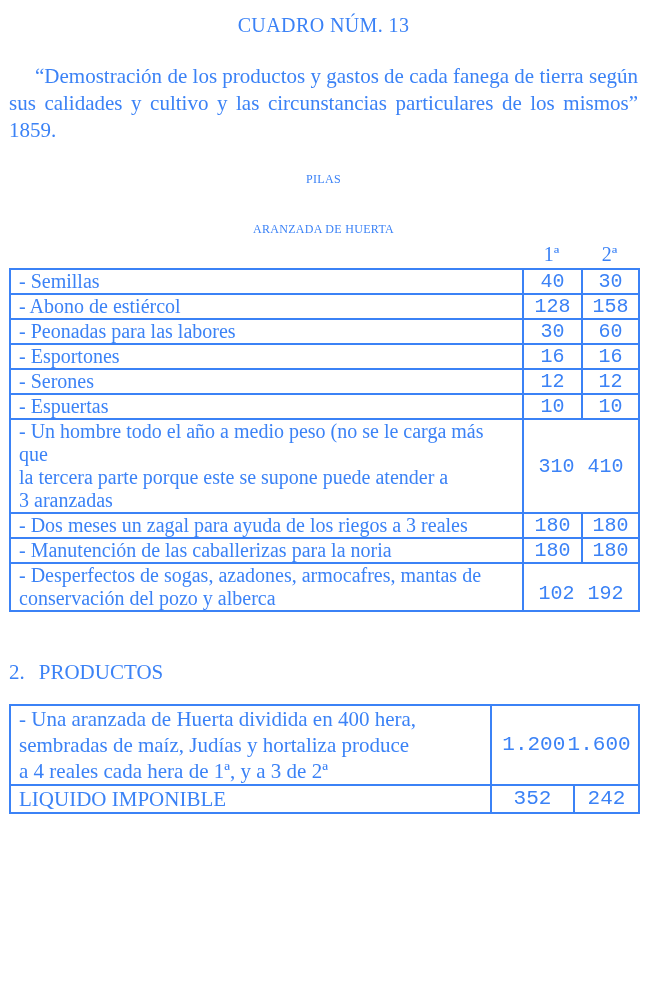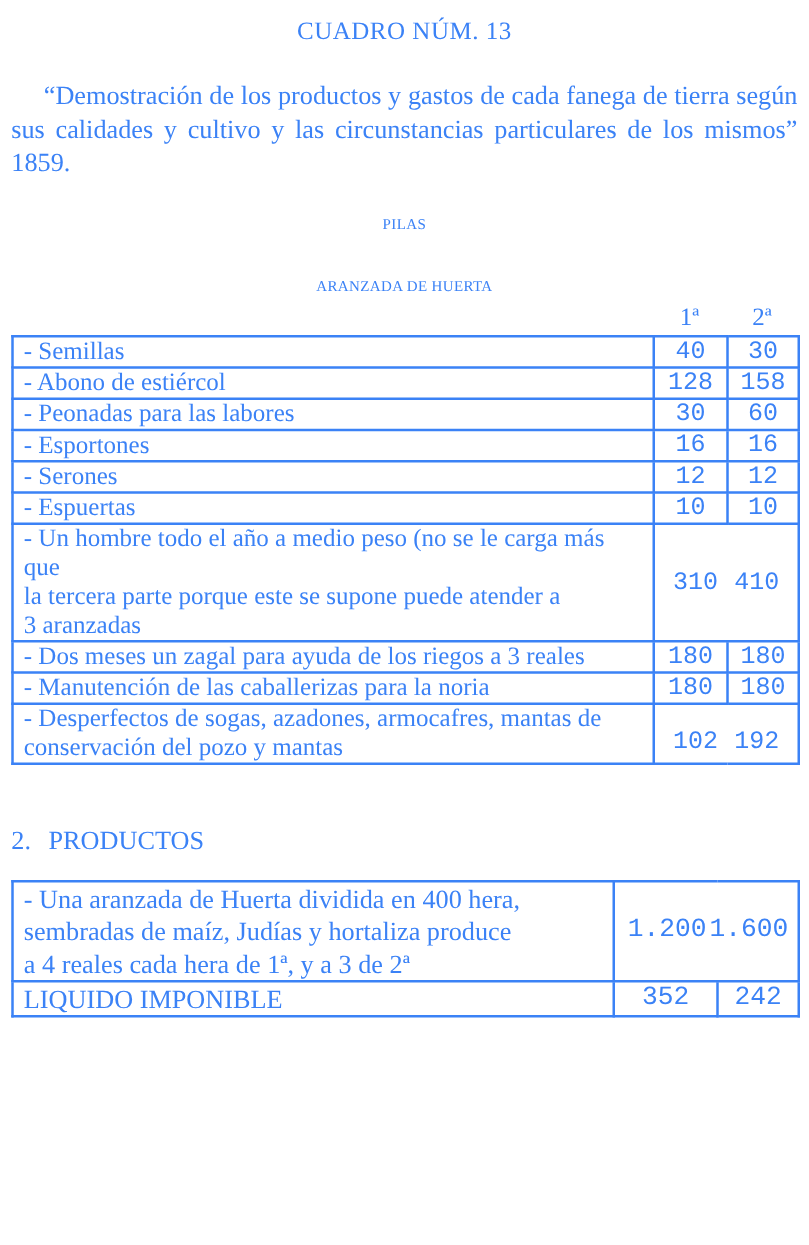--- a/index.html
+++ b/index.html
@@ -160,21 +160,21 @@
         <td class="val">180</td>
       </tr>
       <tr>
         <td class="desc">- Manutención de las caballerizas para la noria</td>
         <td class="val">180</td>
         <td class="val">180</td>
       </tr>
       <tr>
         <td class="desc">
           <div>- Desperfectos de sogas, azadones, armocafres, mantas de</div>
-          <div class="cont">conservación del pozo y mantas</div>
+          <div class="cont">conservación del pozo y alberca</div>
         </td>
         <td class="val vbottom" colspan="2">
           <div class="pair">
             <span>102</span>
             <span>192</span>
           </div>
         </td>
       </tr>
     </tbody>
   </table>

